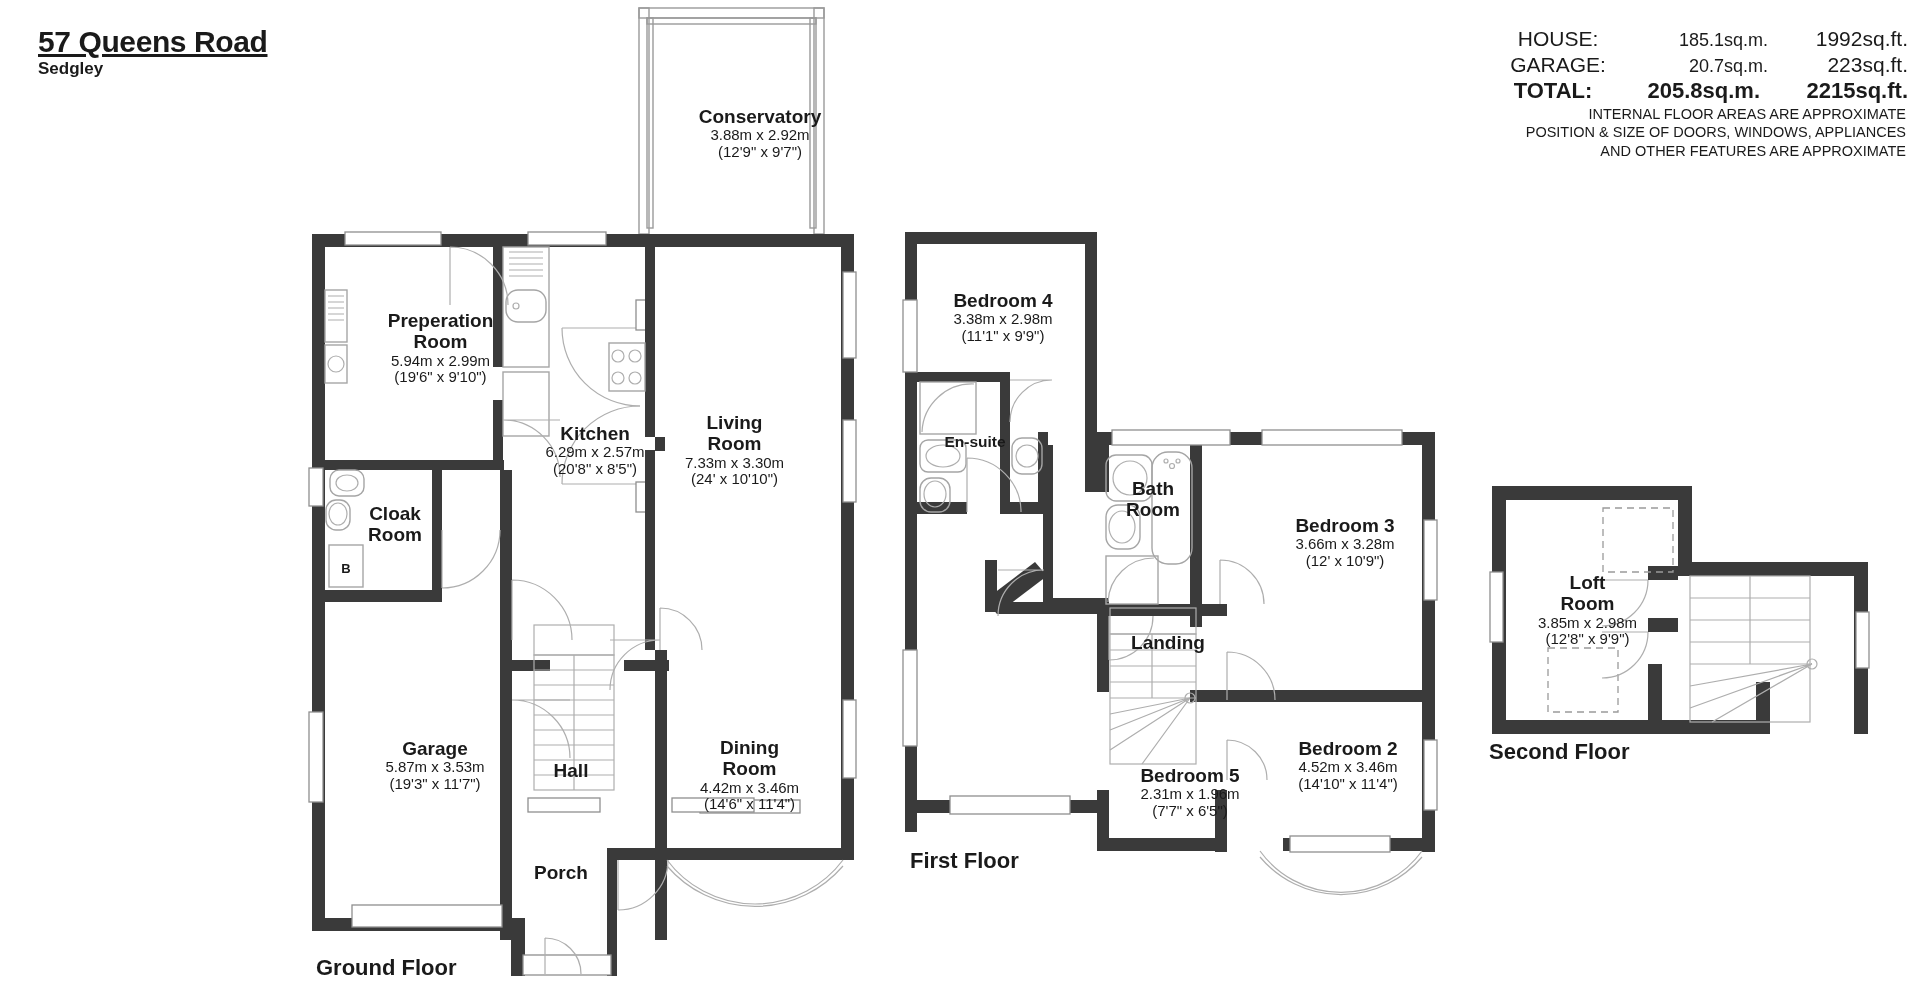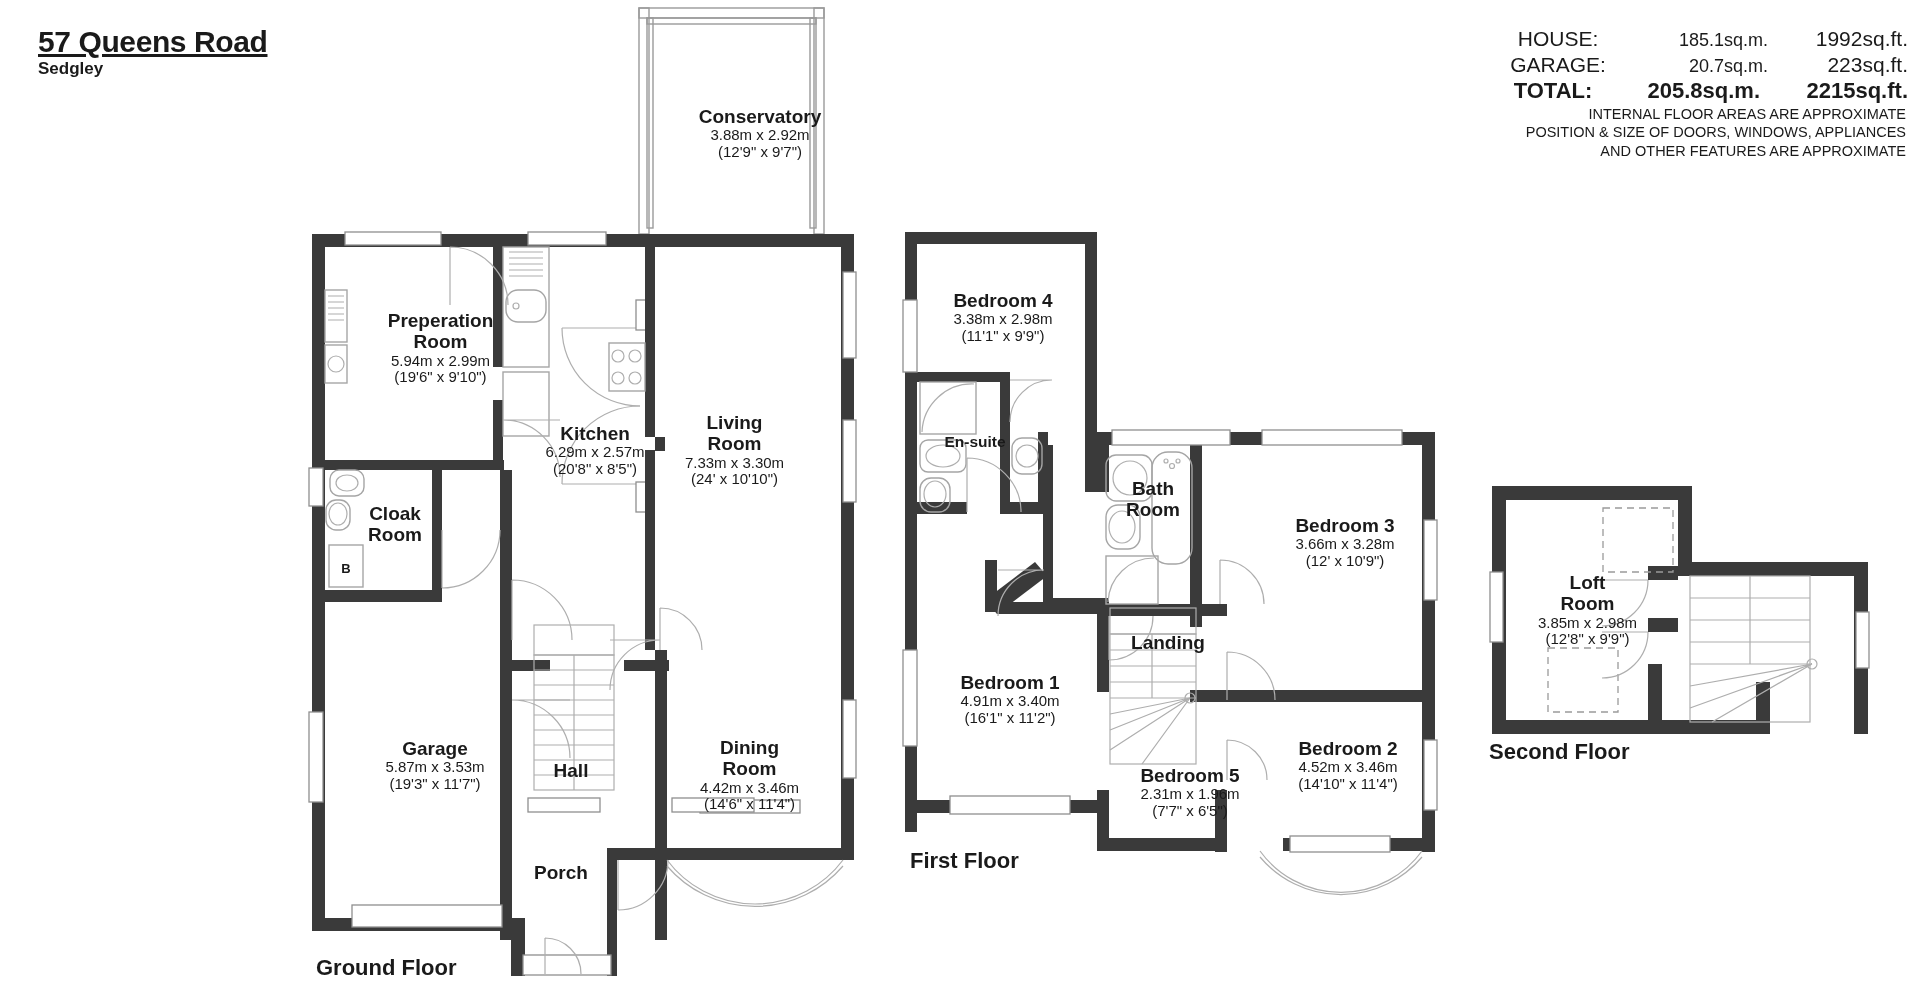--- a/index.html
+++ b/index.html
@@ -430,25 +430,20 @@
     <div class="rname">Bath
 Room</div>
   </div>
 
   <div class="room" id="lb-bed3" style="left:1250px;top:515px;width:190px;">
     <div class="rname">Bedroom 3</div>
     <div class="rdim">3.66m x 3.28m</div>
     <div class="rdim">(12' x 10'9")</div>
   </div>
 
-  <div class="room" id="lb-bed1" style="left:915px;top:672px;width:190px;">
-    <div class="rname">Bedroom 1</div>
-    <div class="rdim">4.91m x 3.40m</div>
-    <div class="rdim">(16'1" x 11'2")</div>
-  </div>
 
   <div class="room" id="lb-landing" style="left:1103px;top:632px;width:130px;">
     <div class="rname">Landing</div>
   </div>
 
   <div class="room" id="lb-bed5" style="left:1105px;top:765px;width:170px;">
     <div class="rname">Bedroom 5</div>
     <div class="rdim">2.31m x 1.96m</div>
     <div class="rdim">(7'7" x 6'5")</div>
   </div>

